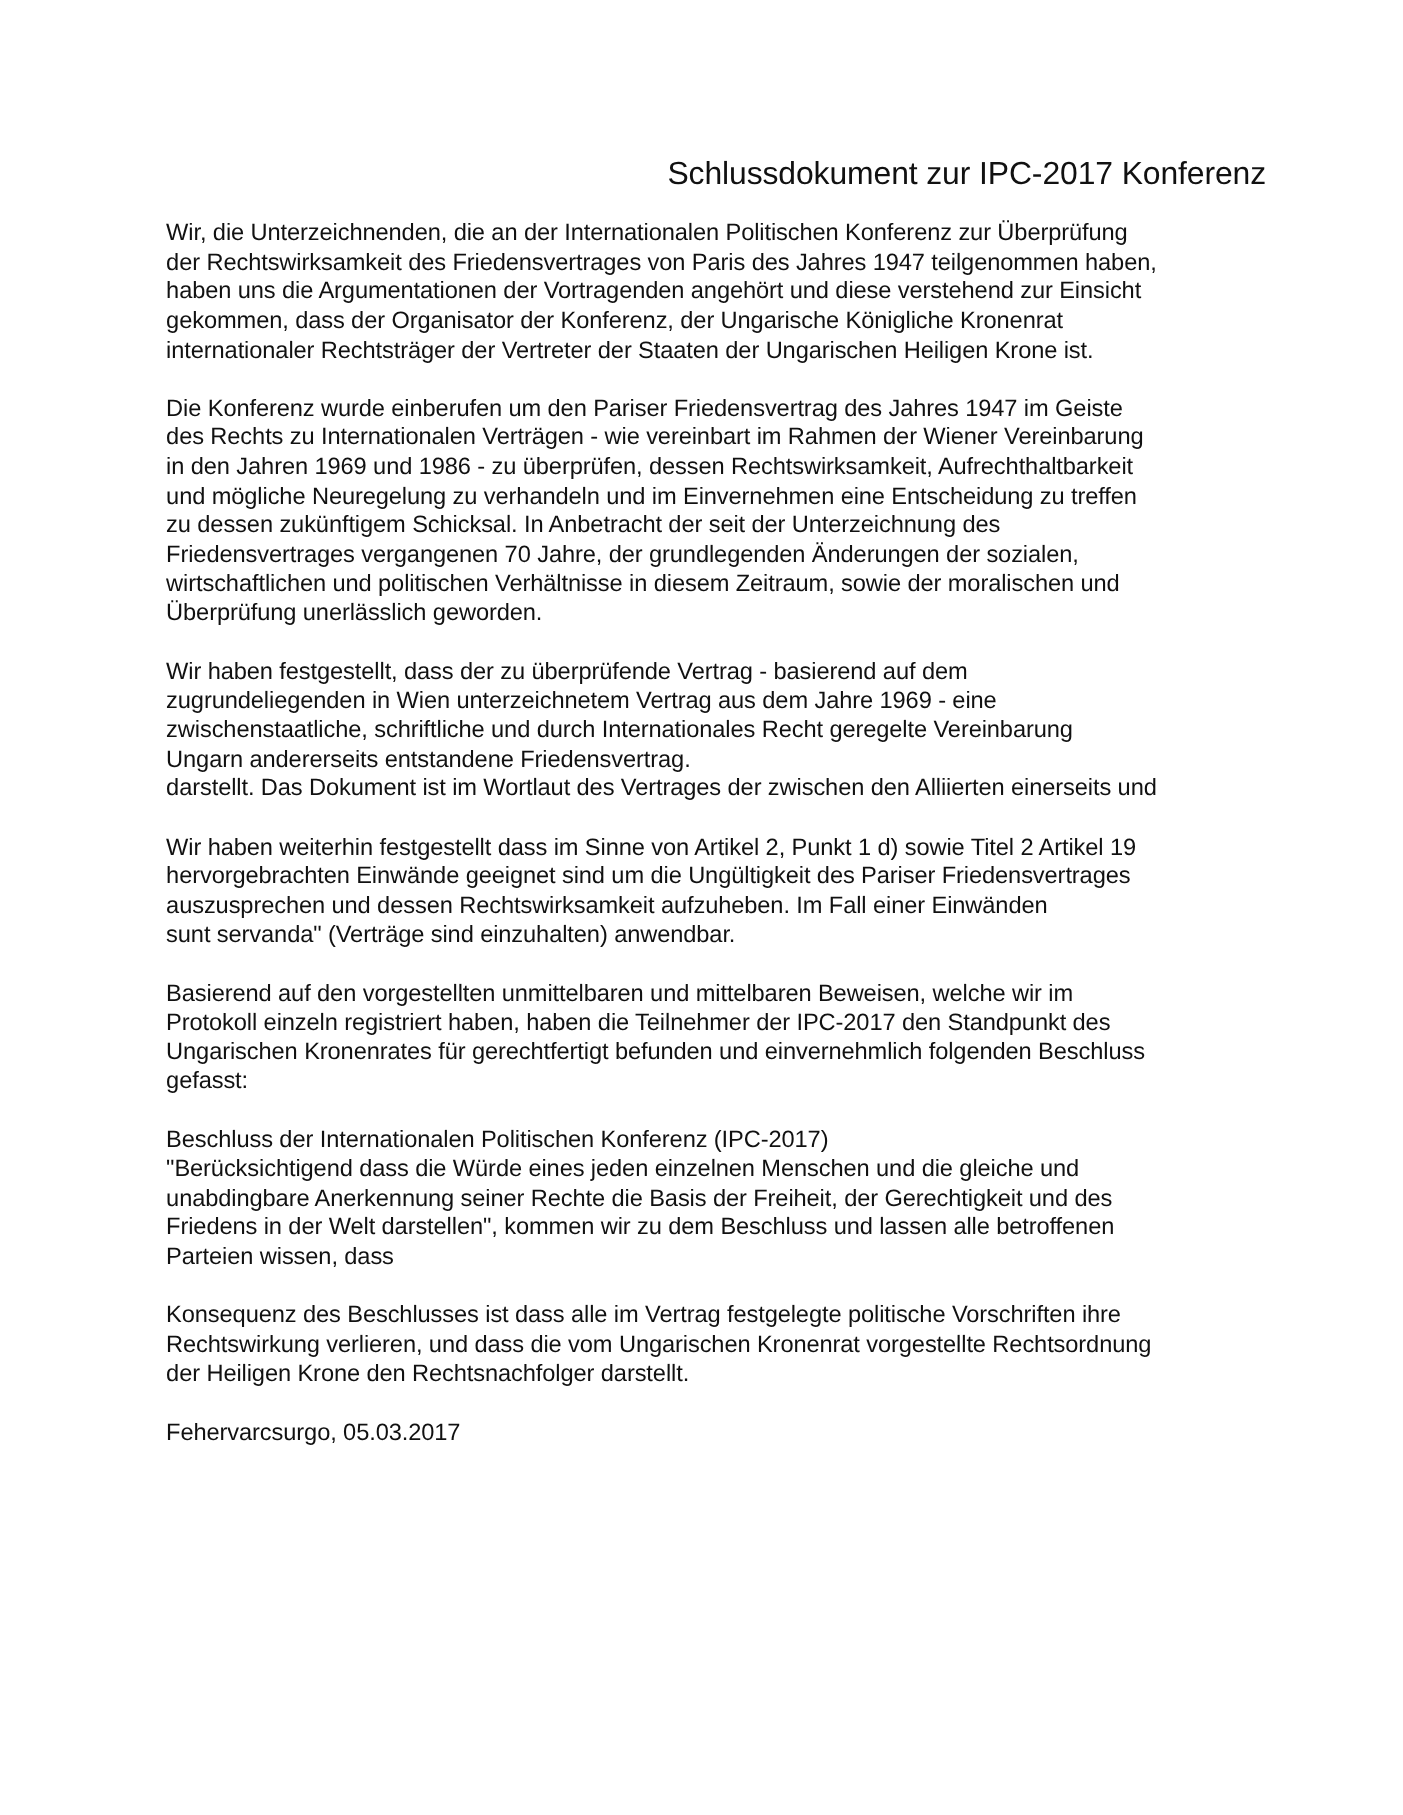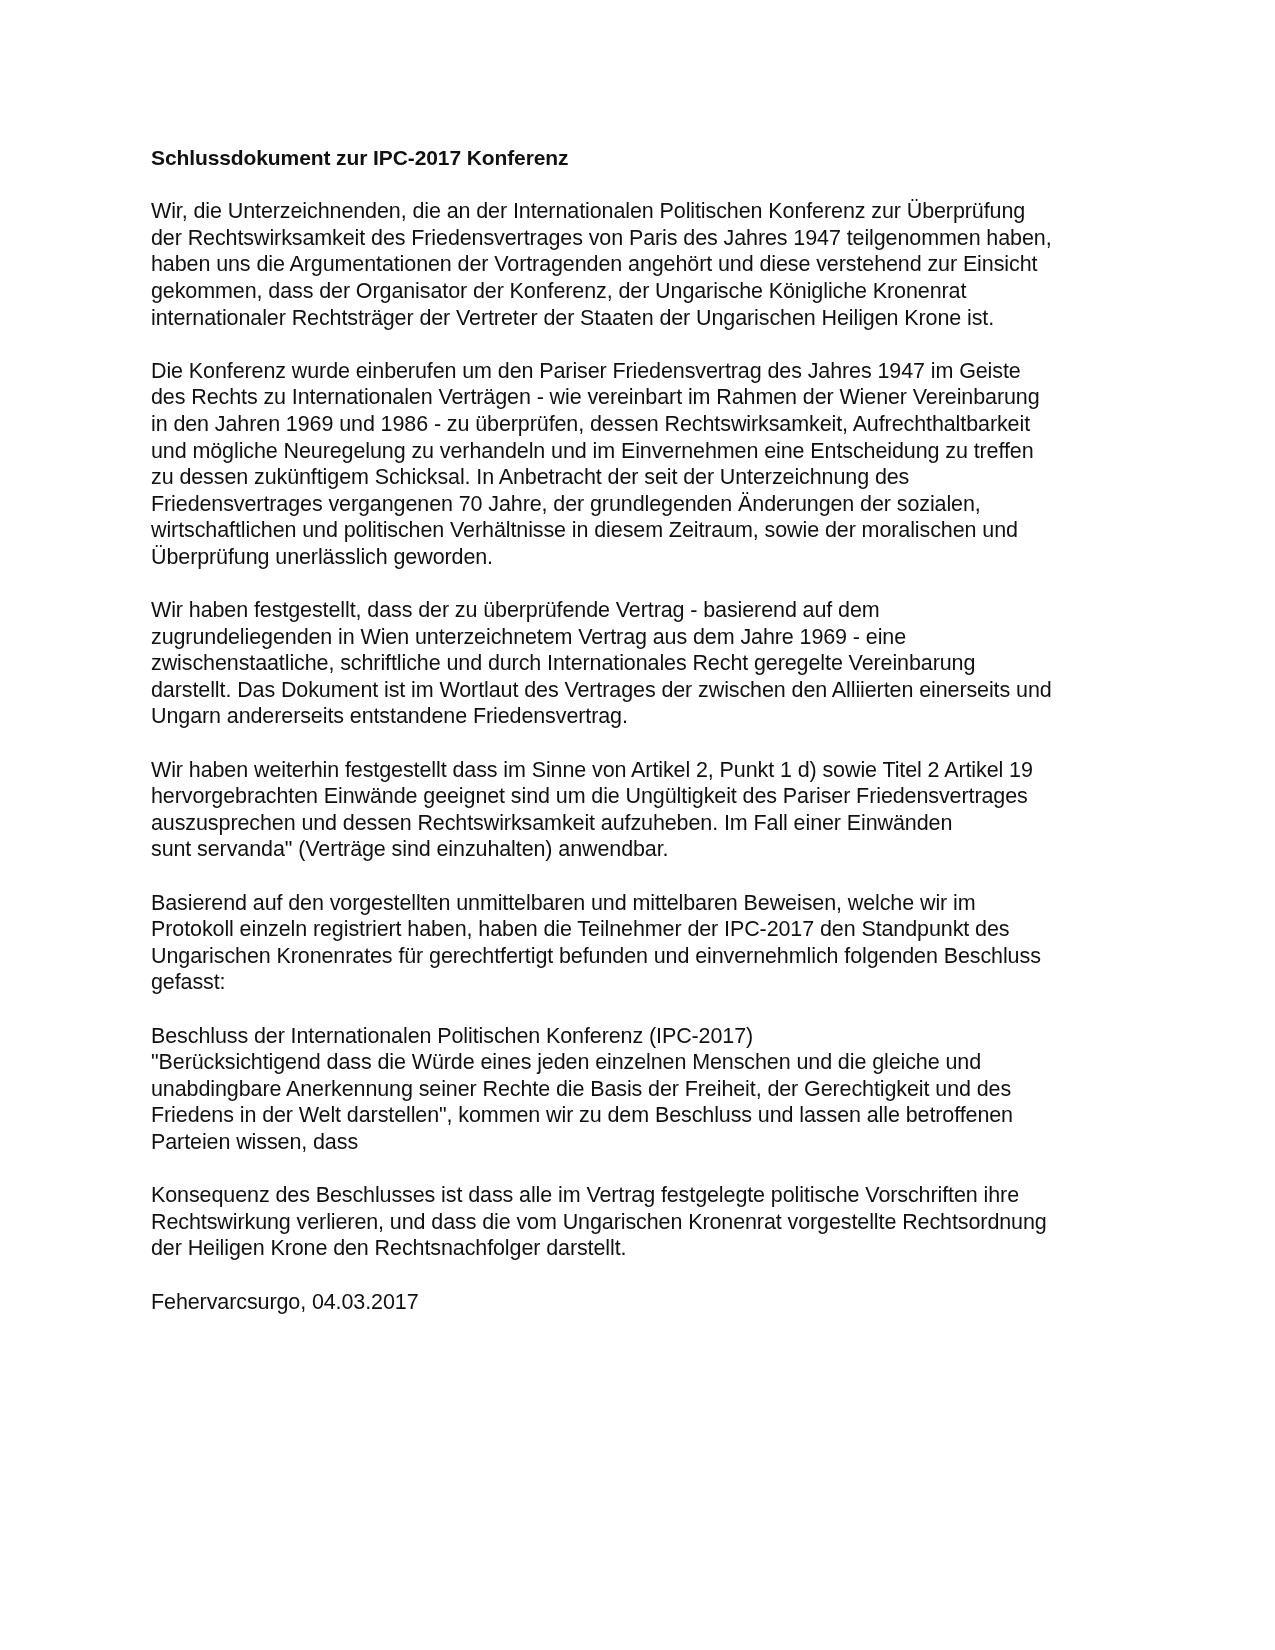--- a/index.html
+++ b/index.html
@@ -19,23 +19,24 @@
       position: absolute;
       left: 151px;
       top: 145px;
       width: 1000px;
       font-size: 21.5px;
       line-height: 26.6px;
       letter-spacing: -0.1px;
     }
     .title {
       margin: 0 0 26.6px 0;
-      font-size: 21px;
-      font-weight: bold;
+      font-size: 29px;
+      font-weight: normal;
       line-height: 26.6px;
+      text-align: right;
     }
     .para {
       margin: 0 0 26.6px 0;
     }
     .line {
       display: block;
       white-space: pre;
     }
     .signature {
       margin: 0;
@@ -63,22 +64,22 @@
     <span class="line">zu dessen zukünftigem Schicksal. In Anbetracht der seit der Unterzeichnung des</span>
     <span class="line">Friedensvertrages vergangenen 70 Jahre, der grundlegenden Änderungen der sozialen,</span>
     <span class="line">wirtschaftlichen und politischen Verhältnisse in diesem Zeitraum, sowie der moralischen und</span>
     <span class="line">Überprüfung unerlässlich geworden.</span>
   </div>
 
   <div class="para">
     <span class="line">Wir haben festgestellt, dass der zu überprüfende Vertrag - basierend auf dem</span>
     <span class="line">zugrundeliegenden in Wien unterzeichnetem Vertrag aus dem Jahre 1969 - eine</span>
     <span class="line">zwischenstaatliche, schriftliche und durch Internationales Recht geregelte Vereinbarung</span>
+    <span class="line">Ungarn andererseits entstandene Friedensvertrag.</span>
     <span class="line">darstellt. Das Dokument ist im Wortlaut des Vertrages der zwischen den Alliierten einerseits und</span>
-    <span class="line">Ungarn andererseits entstandene Friedensvertrag.</span>
   </div>
 
   <div class="para">
     <span class="line">Wir haben weiterhin festgestellt dass im Sinne von Artikel 2, Punkt 1 d) sowie Titel 2 Artikel 19</span>
     <span class="line">hervorgebrachten Einwände geeignet sind um die Ungültigkeit des Pariser Friedensvertrages</span>
     <span class="line">auszusprechen und dessen Rechtswirksamkeit aufzuheben. Im Fall einer Einwänden</span>
     <span class="line">sunt servanda" (Verträge sind einzuhalten) anwendbar.</span>
   </div>
 
   <div class="para">
@@ -96,14 +97,14 @@
     <span class="line">Parteien wissen, dass</span>
   </div>
 
 
   <div class="para">
     <span class="line">Konsequenz des Beschlusses ist dass alle im Vertrag festgelegte politische Vorschriften ihre</span>
     <span class="line">Rechtswirkung verlieren, und dass die vom Ungarischen Kronenrat vorgestellte Rechtsordnung</span>
     <span class="line">der Heiligen Krone den Rechtsnachfolger darstellt.</span>
   </div>
 
-  <div class="signature">Fehervarcsurgo, 04.03.2017</div>
+  <div class="signature">Fehervarcsurgo, 05.03.2017</div>
 </div>
 
 </body></html>

